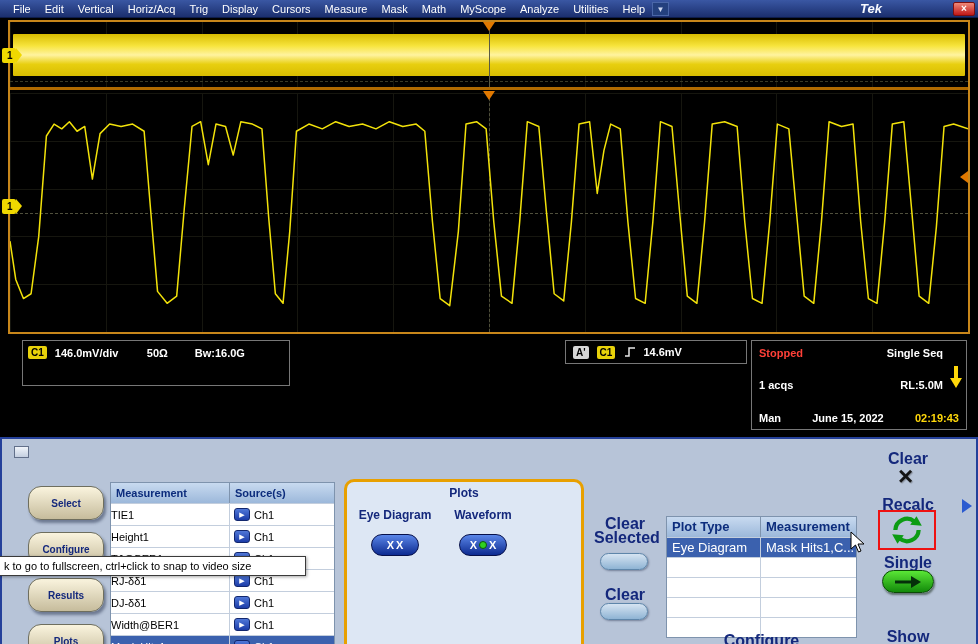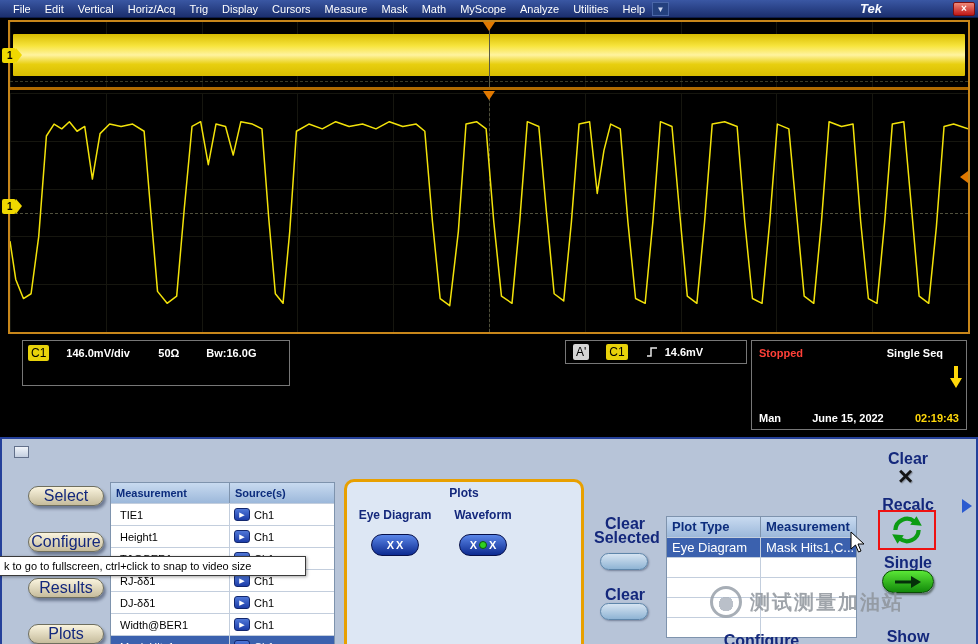--- a/index.html
+++ b/index.html
@@ -36,45 +36,45 @@
   .chbadge{position:absolute;height:15px;line-height:15px;background:#f0d800;color:#000;font-size:10px;font-weight:bold;padding:0 3px 0 5px;border-radius:2px;z-index:4}
   .chbadge::after{content:"";position:absolute;right:-6px;top:0;border-left:6px solid #f0d800;border-top:7px solid transparent;border-bottom:8px solid transparent}
   #ovbadge{left:-8px;top:26px}
   #mainbadge{left:-8px;top:106px}
 
   
   #readouts{position:absolute;left:0;top:336px;width:978px;height:100px;background:#000;color:#fff;font-size:11px;font-weight:bold}
   #vertbox{position:absolute;left:22px;top:4px;width:268px;height:46px;border:1px solid #777;padding:3px 5px;display:flex;flex-direction:column;justify-content:space-between}
   .rrow{display:flex;align-items:center;height:17px}
   .rrow .w90{width:92px}.rrow .w46{width:48px}
-  .badge{background:#e8d20a;color:#000;font-size:12px;font-weight:normal;padding:1px 3px;border-radius:2px;margin-right:17px}
+  .badge{background:#e8d20a;color:#000;font-size:10px;font-weight:bold;padding:1px 3px;border-radius:2px;margin-right:8px}
   .badge.gray{background:#d6d6d6}
   #trigbox{position:absolute;left:565px;top:4px;width:182px;height:24px;border:1px solid #777;display:flex;align-items:center;padding:0 7px}
   #trigbox .lvl{margin-left:6px}
   #horizbox{position:absolute;left:751px;top:4px;width:216px;height:90px;border:1px solid #777;padding:3px 7px;display:flex;flex-direction:column;justify-content:space-between}
   .hrow{display:flex;justify-content:space-between;align-items:center;height:17px}
   .hrow.pr{padding-right:16px}
   .red{color:#ff4038}.yel{color:#ffd80a}
   #dnarrow{position:absolute;right:4px;top:24px}
 
   
   #apppanel{position:absolute;left:0;top:437px;width:978px;height:207px;background:#b7c4d8;border-top:2px solid #24409a;border-left:2px solid #24409a;border-right:2px solid #24409a}
   #collapseicon{position:absolute;left:12px;top:7px;width:15px;height:12px;border:1px solid #62708a;background:linear-gradient(#f0f4fa,#c4cfe0)}
   #apptitle{position:absolute;left:52px;top:8px;font-size:13px;font-weight:bold;color:#1030b0}
 
-  .navbtn{position:absolute;left:0;width:76px;height:20px;border-radius:13px;background:linear-gradient(#faf4de,#c6bc9c);border:1px solid #6e6e5e;box-shadow:2px 3px 3px rgba(20,30,60,.45);color:#14287c;font-weight:normal;font-size:16px;display:flex;align-items:center;justify-content:center;cursor:pointer}
+  .navbtn{position:absolute;left:0;width:76px;height:34px;border-radius:13px;background:linear-gradient(#faf4de,#c6bc9c);border:1px solid #6e6e5e;box-shadow:2px 3px 3px rgba(20,30,60,.45);color:#14287c;font-weight:bold;font-size:10px;display:flex;align-items:center;justify-content:center;cursor:pointer}
   #appnav{position:absolute;left:26px;top:47px;width:78px;height:160px}
 
   #meastable{position:absolute;left:108px;top:43px;width:225px;border:1px solid #7e93ad;background:#fff;font-size:11px}
   .thead{display:flex;background:linear-gradient(#c8daf0,#9cb8da);color:#0c2c7c;font-weight:bold;height:20px;line-height:20px}
   .thead .c1{width:119px;padding-left:5px;border-right:1px solid #7e93ad}
   .thead .c2{width:104px;padding-left:5px}
   .mrow{display:flex;height:22px;line-height:22px;border-top:1px solid #c3cedd;color:#000}
   .mrow .mcell{overflow:hidden;white-space:nowrap}
-  .mrow .name{width:119px;padding-left:9px;border-right:1px solid #c3cedd}
+  .mrow .name{width:119px;padding-left:0;border-right:1px solid #c3cedd}
   .mrow .src{width:104px;padding-left:4px;display:flex;align-items:center}
   .mrow.sel{background:#3b61ae;color:#fff}
   .chip{display:inline-flex;align-items:center;justify-content:center;width:16px;height:13px;border-radius:3px;background:linear-gradient(#5078d8,#1c3ca8);color:#fff;font-size:7px;margin-right:4px;border:1px solid #12276e}
 
   #plotsbox{position:absolute;left:342px;top:40px;width:240px;height:175px;border:3px solid #e8a000;border-radius:10px;background:#dde7f4}
   #plotstitle{text-align:center;margin-top:4px;font-size:12px;font-weight:bold;color:#14287c}
   #plots-items{position:absolute;left:6px;top:26px;display:flex;gap:4px}
   .plotitem{width:84px;text-align:center}
   .plotlabel{font-size:12px;font-weight:bold;color:#14287c;height:18px}
   .plotpill{margin:8px auto 0;width:48px;height:22px;border-radius:11px;background:linear-gradient(#5a86e8,#0c2a90);border:1px solid #06104a;color:#fff;font-size:11px;font-weight:bold;display:flex;align-items:center;justify-content:center;gap:2px;cursor:pointer}
@@ -177,20 +177,24 @@
         <path d="M2 11 h4 V3 h6" stroke="#e8e8e8" fill="none" stroke-width="1.5"></path>
       </svg>
       <span class="lvl">14.6mV</span>
     </div>
 
     <div id="horizbox">
       <div class="hrow pr">
         <span class="red">Stopped</span>
         <span>Single Seq</span>
       </div>
+      <div class="hrow pr">
+        <span>1 acqs</span>
+        <span>RL:5.0M</span>
+      </div>
       <div class="hrow">
         <span>Man</span>
         <span>June 15, 2022</span>
         <span class="yel">02:19:43</span>
       </div>
       <svg id="dnarrow" width="12" height="24">
         <rect x="4" y="1" width="4" height="12" fill="#ffd80a"></rect>
         <polygon points="0,13 12,13 6,23" fill="#ffd80a"></polygon>
       </svg>
     </div>
@@ -334,24 +338,20 @@
     </div>
     <div class="bluelabel" id="lbl-single">Single</div>
     <div id="btn-single">
       <svg width="30" height="12">
         <line x1="2" y1="6" x2="18" y2="6" stroke="#05300a" stroke-width="3"></line>
         <polygon points="18,0 28,6 18,12" fill="#05300a"></polygon>
       </svg>
     </div>
     <div class="bluelabel" id="lbl-showplots">Show Plots</div>
 
-    <div id="watermark">
-      <div id="wm-logo"></div>
-      <div id="wm-text">测试测量加油站</div>
-    </div>
   </div>
 
   <div id="tooltip">k to go to fullscreen, ctrl+click to snap to video size</div>
   <svg id="cursor" width="18" height="24">
     <polygon points="1,1 1,18 5.5,14 8.5,21 11,20 8,13 14,13" fill="#fff" stroke="#000" stroke-width="1"></polygon>
   </svg>
 
 </div>
 
 </body></html>

